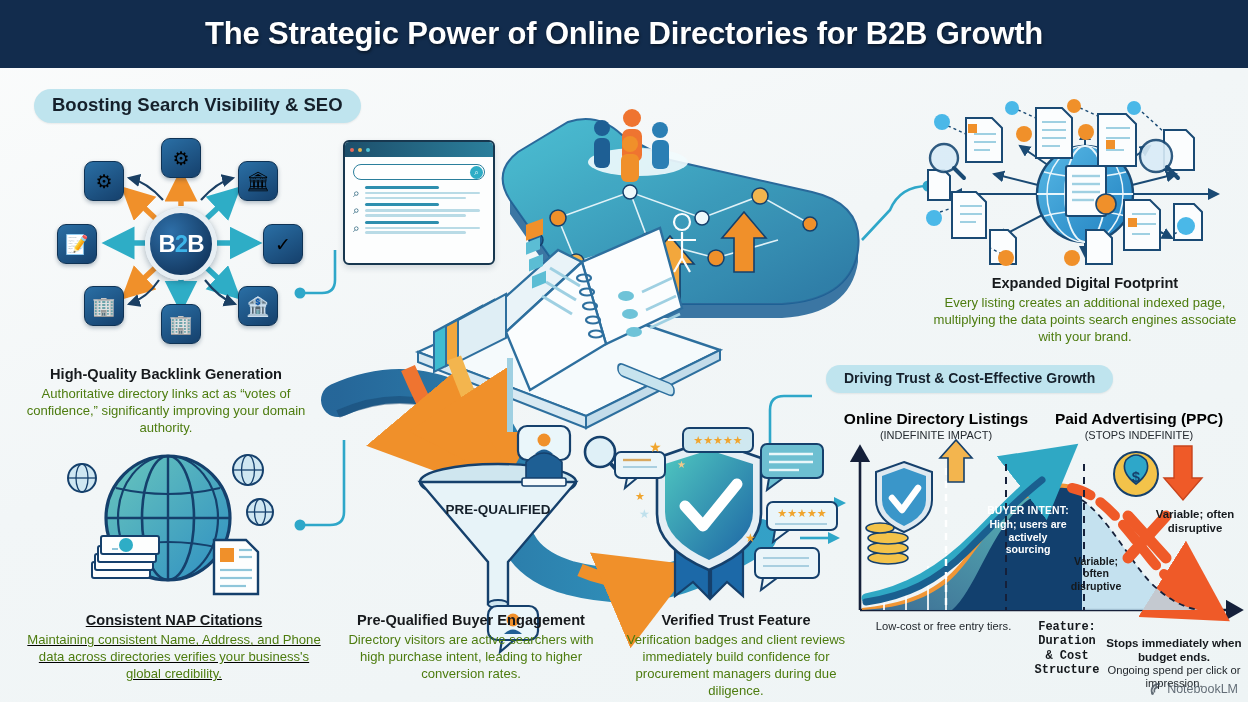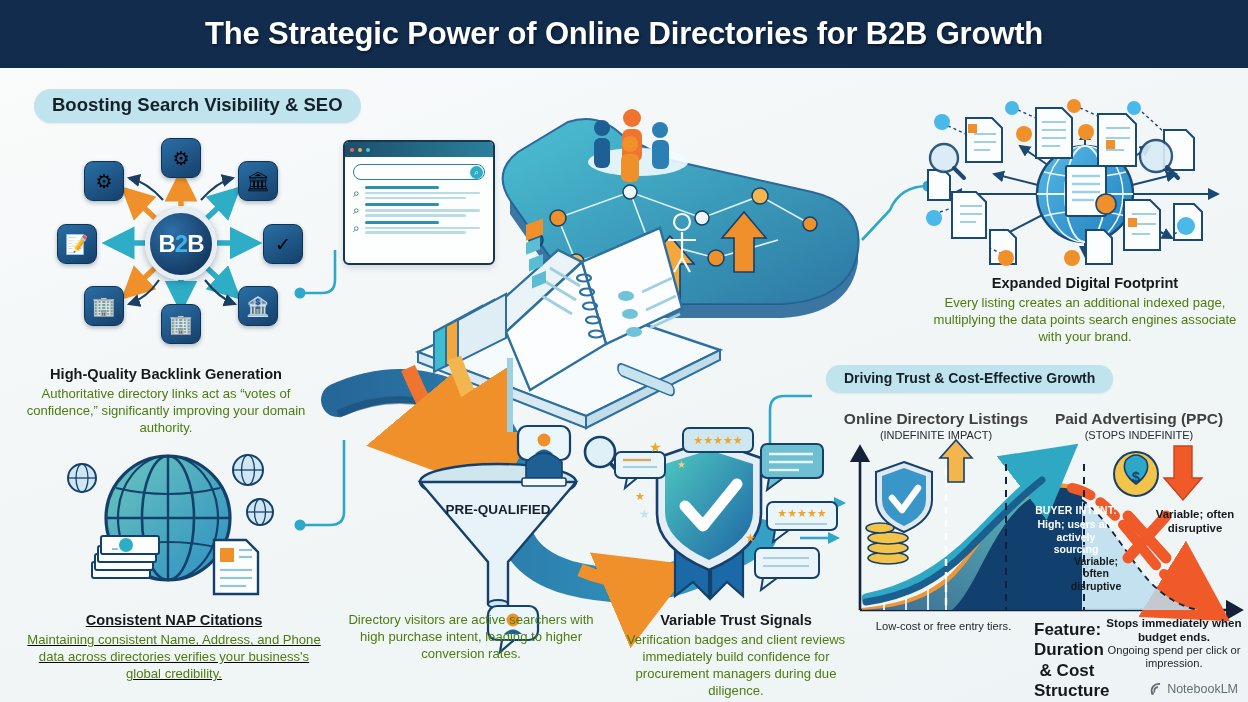--- a/index.html
+++ b/index.html
@@ -88,46 +88,46 @@
     background:linear-gradient(150deg,#2a6fa5,#15406c);
     border:1.5px solid #0f3355;
     display:flex; align-items:center; justify-content:center;
     font-size:19px; box-shadow:0 2px 4px rgba(10,40,70,.3);
   }
   
   #globewrap { position:absolute; left:60px; top:450px; width:250px; height:155px; }
   
   #trustwrap { position:absolute; left:615px; top:430px; width:250px; height:180px; }
   .chartcol { position:absolute; text-align:center; }
-  .chartcol .t1 { font-size:15.5px; font-weight:bold; color:#404040; white-space:nowrap; }
+  .chartcol .t1 { font-size:15.5px; font-weight:bold; color:#000000; white-space:nowrap; }
   .chartcol .t2 { font-size:11px; font-weight:normal; color:#242a30; white-space:nowrap; margin-top:1px;}
   #col-left  { left:838px; top:410px; width:196px; }
   #col-right { left:1040px; top:410px; width:198px; }
   #buyerintent {
     position:absolute; left:985px; top:505px; width:86px;
-    color:#ffffff; text-align:center; z-index:9;margin-left:48px;
+    color:#ffffff; text-align:center; z-index:9;
   }
   #buyerintent .bi-lbl { font-size:10.4px; font-weight:bold; letter-spacing:.2px; }
   #buyerintent .bi-txt { font-size:10.6px; font-weight:bold; line-height:1.18; margin-top:2px;}
   #var-inner {
     position:absolute; left:1062px; top:555px; width:68px; text-align:center;
     font-size:10.6px; font-weight:bold; color:#15191d; line-height:1.16; z-index:9;
   }
   #var-outer {
     position:absolute; left:1155px; top:508px; width:80px; text-align:center;
     font-size:11.4px; font-weight:bold; color:#15191d; line-height:1.2; z-index:9;
   }
   
   .legcell { position:absolute; text-align:center; }
   .legcell .lh { font-size:11.6px; font-weight:bold; color:#15191d; line-height:1.2; }
   .legcell .lb { font-size:11.2px; color:#23282d; line-height:1.2;text-align:center; }
   #leg-a { left:856px; top:620px; width:175px; }
   #leg-b { left:1034px; top:620px; width:66px; }
-  #leg-c { left:1100px; top:616px; width:148px; }
-  #leg-b .lh { font-size:17px; }
+  #leg-c { left:1100px; top:636px; width:148px; }
+  #leg-b .lh { font-size:12px;font-family:Liberation Mono, monospace; }
   
   #watermark {
     position:absolute; right:10px; bottom:6px;
     display:flex; align-items:center; gap:4px;
     font-size:12.5px; color:#4a5560; opacity:.85;
   }
   svg { display:block; overflow:visible; }
 </style>
 </head>
 <body>
@@ -722,24 +722,25 @@
 
 <div class="callout" id="c-backlink">
   <div class="hd">High-Quality Backlink Generation</div>
   <div class="bd">Authoritative directory links act as “votes of confidence,” significantly improving your domain authority.</div>
 </div>
 <div class="callout" id="c-nap">
   <div class="hd">Consistent NAP Citations</div>
   <div class="bd">Maintaining consistent Name, Address, and Phone data across directories verifies your business's global credibility.</div>
 </div>
 <div class="callout" id="c-prequal">
+  <div class="hd">Pre-Qualified Buyer Engagement</div>
   <div class="bd">Directory visitors are active searchers with high purchase intent, leading to higher conversion rates.</div>
 </div>
 <div class="callout" id="c-trustsig">
-  <div class="hd">Variable Trust Signals</div>
+  <div class="hd">Verified Trust Feature</div>
   <div class="bd">Verification badges and client reviews immediately build confidence for procurement managers during due diligence.</div>
 </div>
 <div class="callout" id="c-footprint">
   <div class="hd">Expanded Digital Footprint</div>
   <div class="bd">Every listing creates an additional indexed page, multiplying the data points search engines associate with your brand.</div>
 </div>
 
 <div id="watermark">
   <svg width="14" height="14" viewBox="0 0 14 14">
     <path d="M11,2 A7,7 0 0 0 3,11" fill="none" stroke="#4a5560" stroke-width="1.8"></path>

